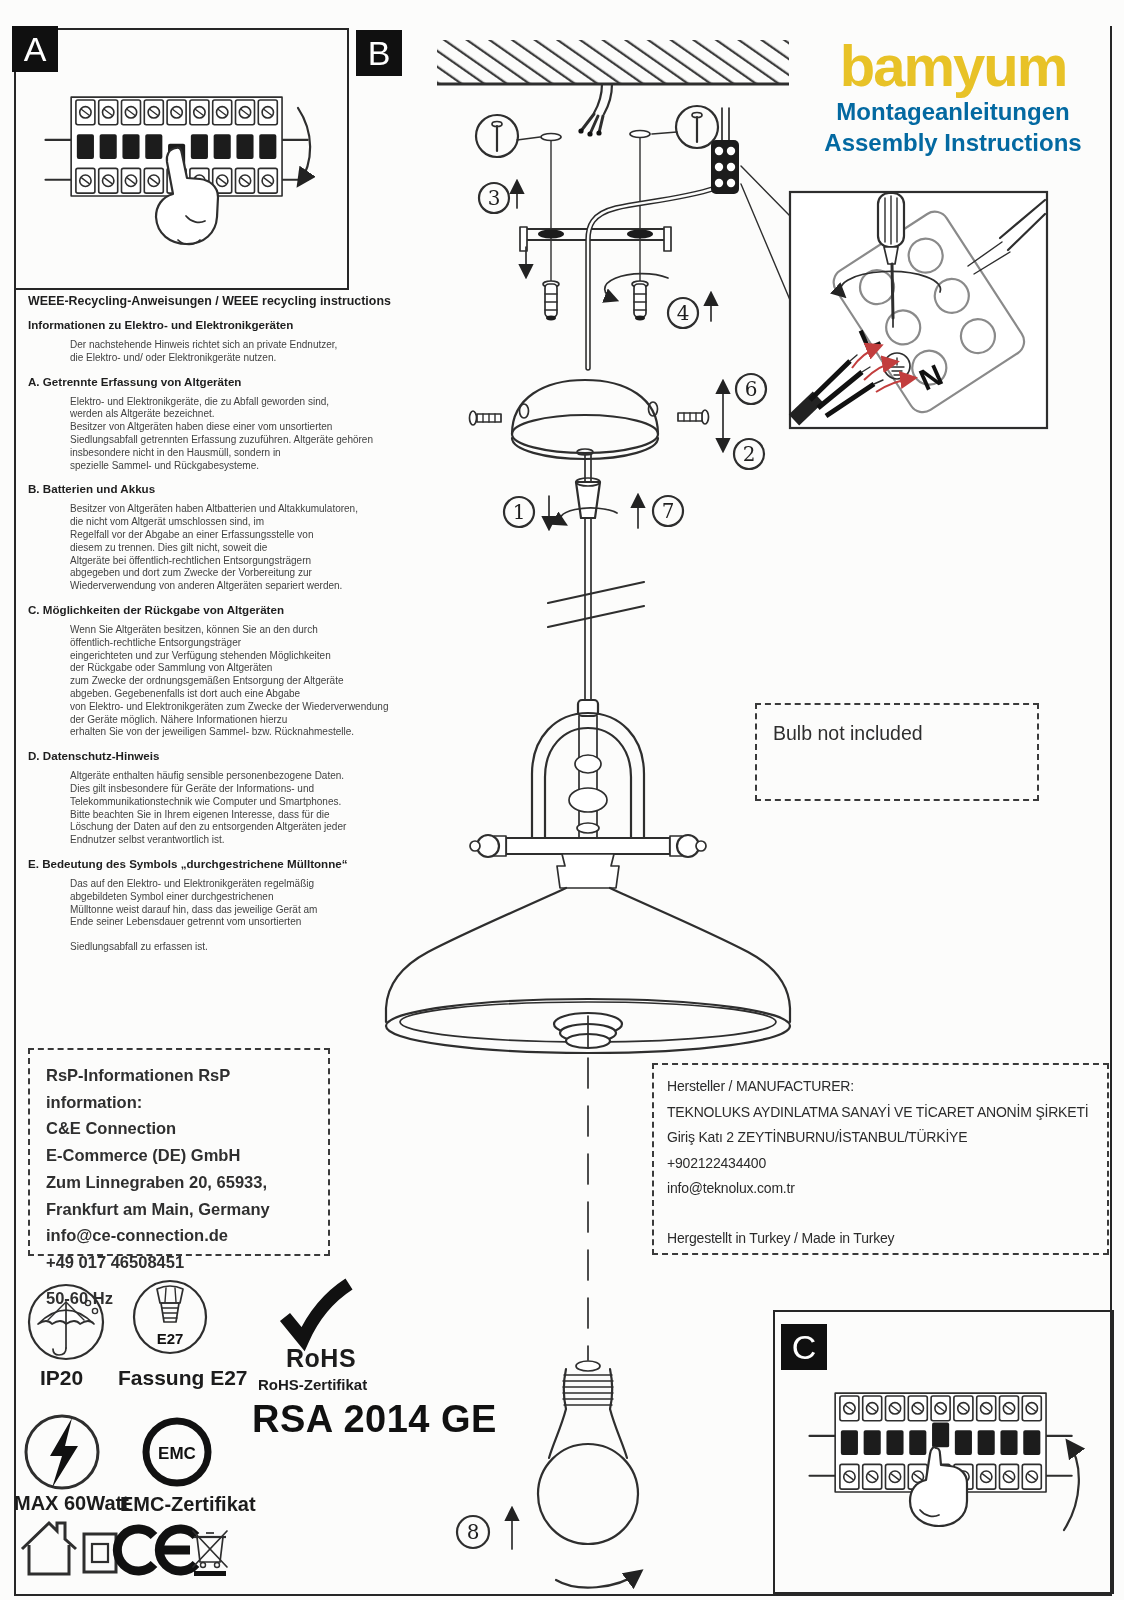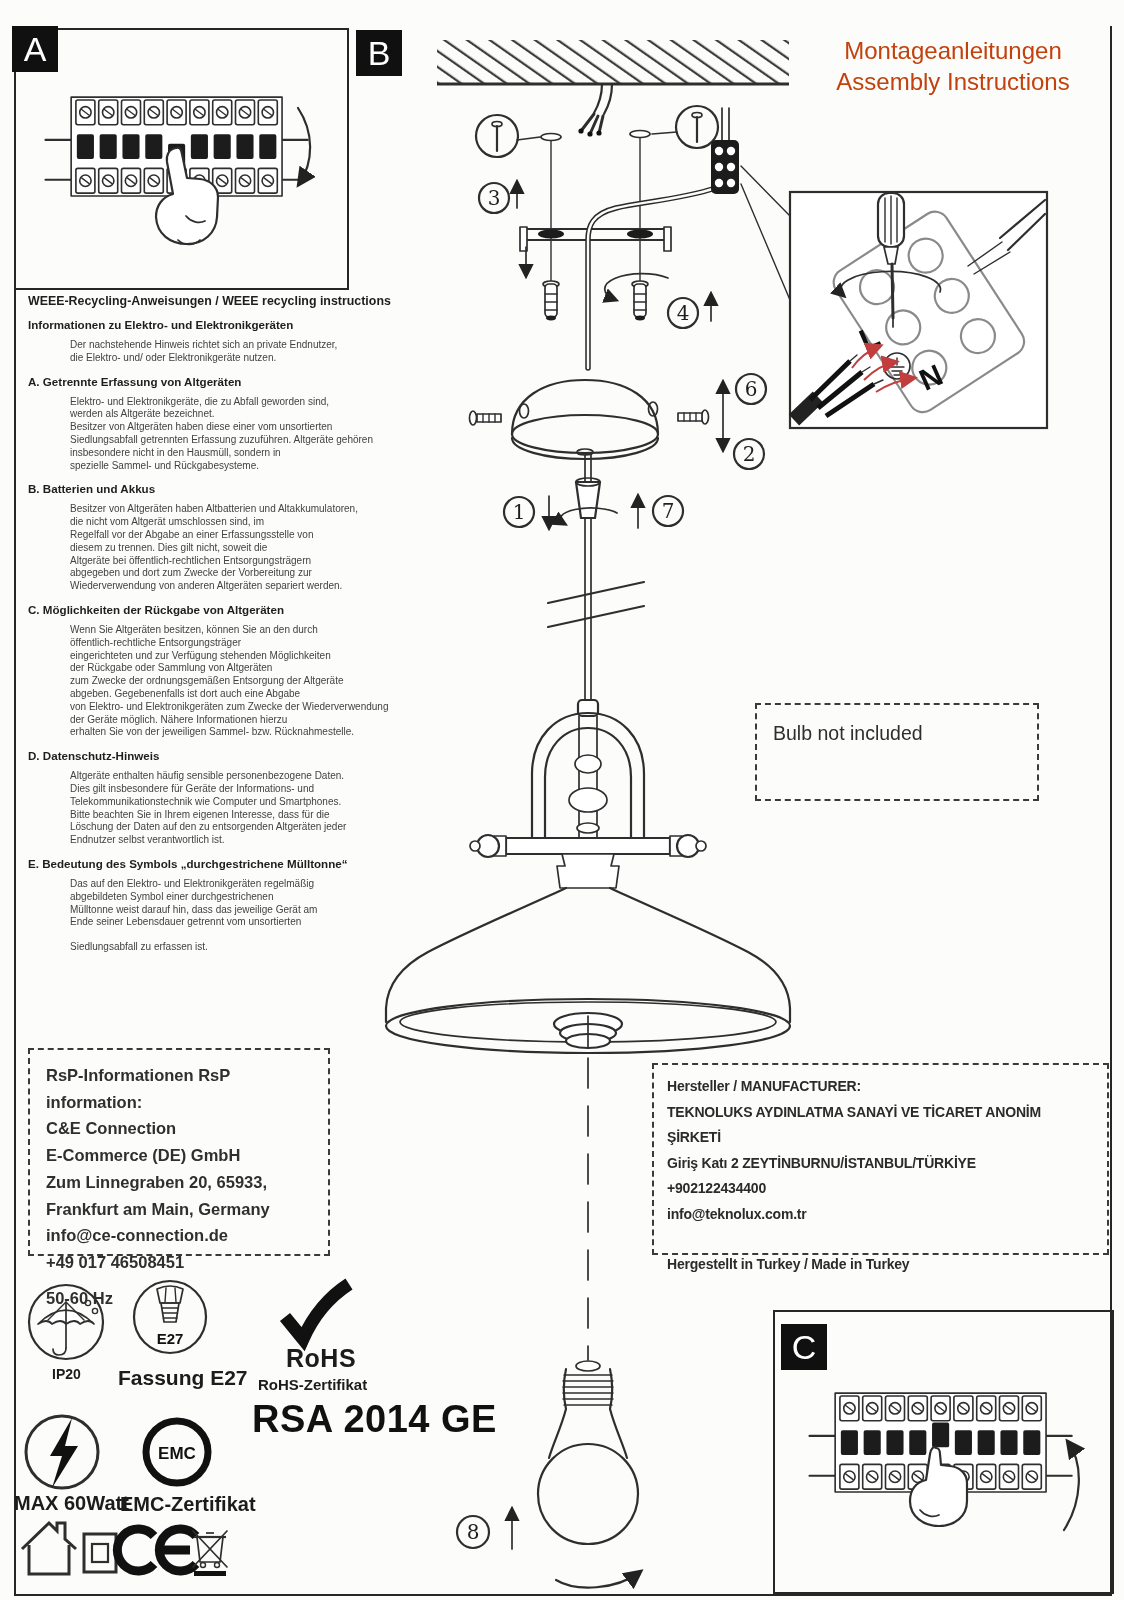--- a/index.html
+++ b/index.html
@@ -8,34 +8,34 @@
   .abs{position:absolute;}
   .frame{left:14px;top:26px;width:1094px;height:1568px;
          border-left:2.5px solid #262626;border-right:2.5px solid #262626;
          border-bottom:2.5px solid #262626;}
   .panelA{left:14px;top:28px;width:331px;height:258px;border:2.5px solid #262626;}
   .panelC{left:773px;top:1310px;width:337px;height:280px;border:2.5px solid #262626;}
   .plabel{background:#101010;color:#fff;font-size:34px;font-weight:400;
           display:flex;align-items:center;justify-content:center;}
   .brand{left:800px;top:36px;width:306px;text-align:center;}
   .brand .logo{font-size:58px;font-weight:bold;letter-spacing:-2px;line-height:1.05;}
-  .brand .sub{font-size:24px;font-weight:normal;color:#c2410c;line-height:1.28;}
+  .brand .sub{font-size:24px;font-weight:bold;color:#0369a1;line-height:1.28;}
   .weee{left:28px;top:294px;width:406px;}
   .w-title{font-size:12.4px;font-weight:bold;color:#1e1e1e;margin-bottom:2px;}
   .w-head{font-size:11.6px;font-weight:bold;color:#1e1e1e;margin:10px 0 8px;}
   .w-body{font-size:10px;color:#424242;line-height:1.28;white-space:pre-line;margin-left:42px;}
   .w-footer{margin-top:12px;}
   .dashedbox{border:2px dashed #3a3a3a;background:#fcfcfb;}
   .notice{left:755px;top:703px;width:284px;height:98px;padding:13px 16px;box-sizing:border-box;}
   .notice div{font-size:19.5px;color:#2e2e2e;line-height:1.55;}
   .rsp{left:28px;top:1048px;width:302px;height:208px;padding:12px 16px;box-sizing:border-box;}
   .rsp div{font-size:16.5px;font-weight:600;color:#2f2f2f;line-height:1.62;}
   .rsp .gap{margin-top:9px;}
   .mfr{left:652px;top:1063px;width:457px;height:192px;padding:9px 13px;box-sizing:border-box;}
-  .mfr div{font-size:14px;font-weight:bold;color:#2b2b2b;line-height:1.83;letter-spacing:-0.2px;}
+  .mfr div{font-size:14px;font-weight:normal;color:#2b2b2b;line-height:1.83;letter-spacing:-0.2px;}
   .mfr .made{margin-top:24px;}
   .clabel{font-weight:bold;color:#1c1c1c;}
   .rohs-big{font-size:25px;letter-spacing:0.5px;}
   .model{font-size:38px;font-weight:bold;color:#111;letter-spacing:0.5px;}
   
   .sv{stroke:#2e2e2e;fill:none;stroke-width:2.2;stroke-linecap:round;stroke-linejoin:round;}
   .sq{stroke-linecap:butt;stroke-linejoin:miter;}
   .w1{stroke-width:1.4;} .w16{stroke-width:1.7;} .w3{stroke-width:3;}
   .w55{stroke-width:5.5;stroke:#2a2a2a;} .wcover{stroke:#fcfcfb;stroke-width:2.4;}
   .fw{fill:#fff;} .dk{fill:#1c1c1c;stroke:none;}
@@ -389,20 +389,21 @@
     </g>
   </svg>
 
   <div class="abs panelA"></div>
   <div class="abs plabel" style="left:12px;top:26px;width:46px;height:46px">A</div>
   <div class="abs plabel" style="left:356px;top:30px;width:46px;height:46px">B</div>
   <div class="abs panelC"></div>
   <div class="abs plabel" style="left:781px;top:1324px;width:46px;height:46px">C</div>
 
   <div class="abs brand">
+    <div class="logo" style="color:#e8c227">bamyum</div>
     <div class="sub">Montageanleitungen</div>
     <div class="sub">Assembly Instructions</div>
   </div>
 
   <div class="abs weee">
     <div class="w-title">WEEE-Recycling-Anweisungen / WEEE recycling instructions</div>
     <div class="w-head">Informationen zu Elektro- und Elektronikgeräten</div>
     <div class="w-body">Der nachstehende Hinweis richtet sich an private Endnutzer,
 die Elektro- und/ oder Elektronikgeräte nutzen.</div>
     <div class="w-head">A. Getrennte Erfassung von Altgeräten</div>
@@ -462,21 +463,21 @@
 
   <div class="abs dashedbox mfr">
     <div>Hersteller / MANUFACTURER:</div>
     <div>TEKNOLUKS AYDINLATMA SANAYİ VE TİCARET ANONİM ŞİRKETİ</div>
     <div>Giriş Katı 2 ZEYTİNBURNU/İSTANBUL/TÜRKİYE</div>
     <div>+902122434400</div>
     <div>info@teknolux.com.tr</div>
     <div class="made">Hergestellt in Turkey / Made in Turkey</div>
   </div>
 
-  <div class="abs clabel" style="left:52px;top:1366px;font-size:14px">IP20</div>
+  <div class="abs clabel" style="left:40px;top:1366px;font-size:21px">IP20</div>
   <div class="abs clabel" style="left:118px;top:1366px;font-size:21px">Fassung E27</div>
   <div class="abs clabel rohs-big" style="left:286px;top:1344px">RoHS</div>
   <div class="abs clabel" style="left:258px;top:1376px;font-size:15px">RoHS-Zertifikat</div>
   <div class="abs clabel" style="left:14px;top:1492px;font-size:20px">MAX 60Watt</div>
   <div class="abs clabel" style="left:120px;top:1493px;font-size:20px">EMC-Zertifikat</div>
   <div class="abs model" style="left:252px;top:1398px">RSA 2014 GE</div>
 
 </div>
 
 </body></html>

